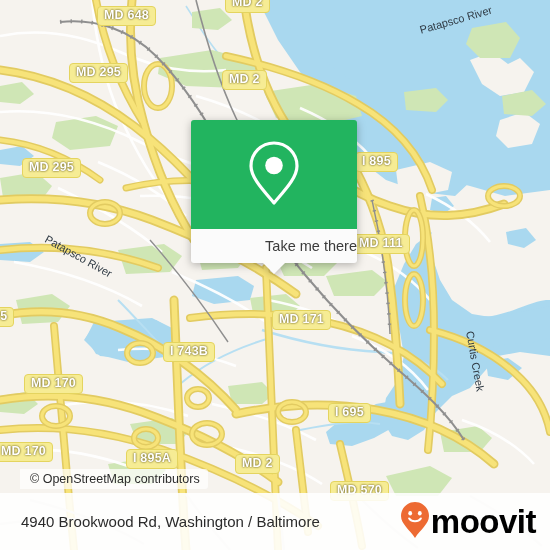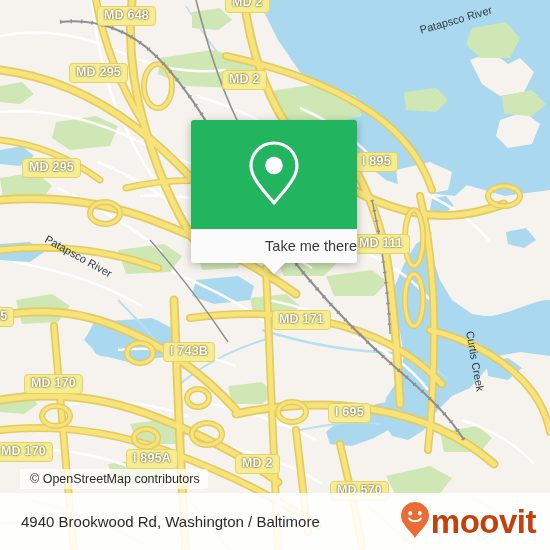--- a/index.html
+++ b/index.html
@@ -102,21 +102,21 @@
   #footer-logo {
     position: absolute;
     right: 14px; top: 50%;
     transform: translateY(-50%);
     display: flex; align-items: center; gap: 1px;
   }
   #logo-wordmark {
     font-size: 33px;
     font-weight: bold;
     letter-spacing: -.5px;
-    color: #c2410c;
+    color: #000000;
     line-height: 33px;
   }
 </style>
 </head>
 <body>
 
 <div id="app">
 
   <div id="map">
     <svg viewBox="0 0 550 550" xmlns="http://www.w3.org/2000/svg">

